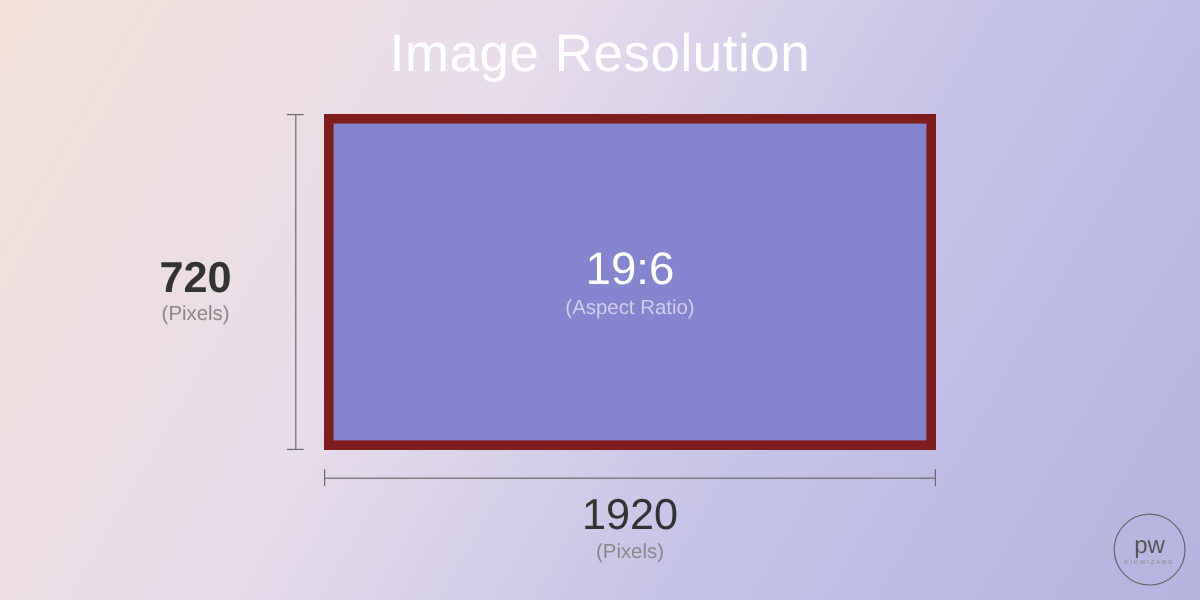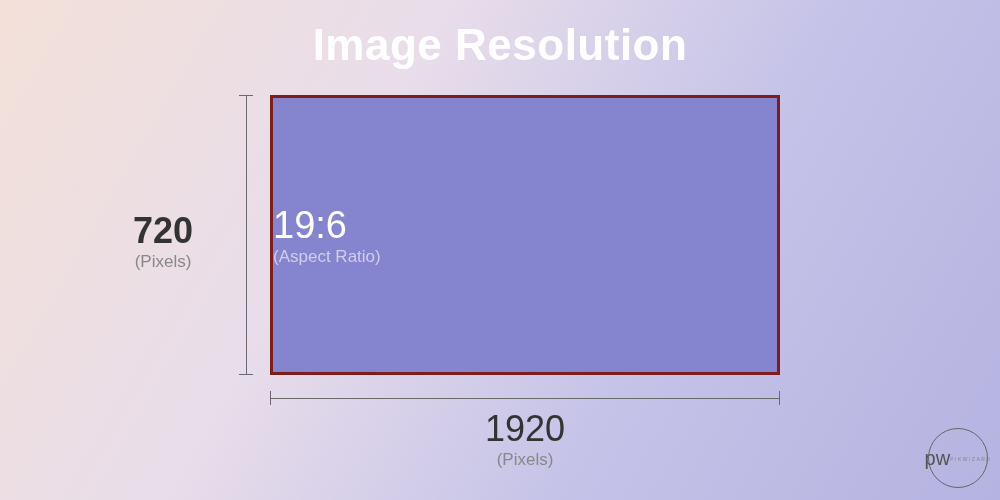--- a/index.html
+++ b/index.html
@@ -17,39 +17,40 @@
       overflow: hidden;
     }
     
     .title {
       position: absolute;
       top: 20px;
       left: 50%;
       transform: translateX(-50%);
       color: #ffffff;
       font-size: 44px;
-      font-weight: 700;
+      font-weight: 400;
       letter-spacing: 0.5px;
     }
     
     .diagram-container {
       position: absolute;
       top: 95px;
       left: 270px;
       width: 510px;
       height: 280px;
     }
     
     .resolution-box {
       width: 100%;
       height: 100%;
       background-color: #8584cf;
-      border: 3px solid #7f1d1d;
+      border: 8px solid #7f1d1d;
       display: flex;
       flex-direction: column;
+      align-items: center;
       justify-content: center;
     }
     
     .aspect-ratio-value {
       color: #ffffff;
       font-size: 38px;
       font-weight: 400;
     }
     
     .aspect-ratio-label {
@@ -155,21 +156,21 @@
     
     .watermark {
       position: absolute;
       right: 12px;
       bottom: 12px;
       width: 60px;
       height: 60px;
       border: 1px solid #666666;
       border-radius: 50%;
       display: flex;
-      flex-direction: row;
+      flex-direction: column;
       align-items: center;
       justify-content: center;
     }
     
     .watermark-main {
       color: #555555;
       font-size: 20px;
       font-weight: 300;
       line-height: 1;
     }

